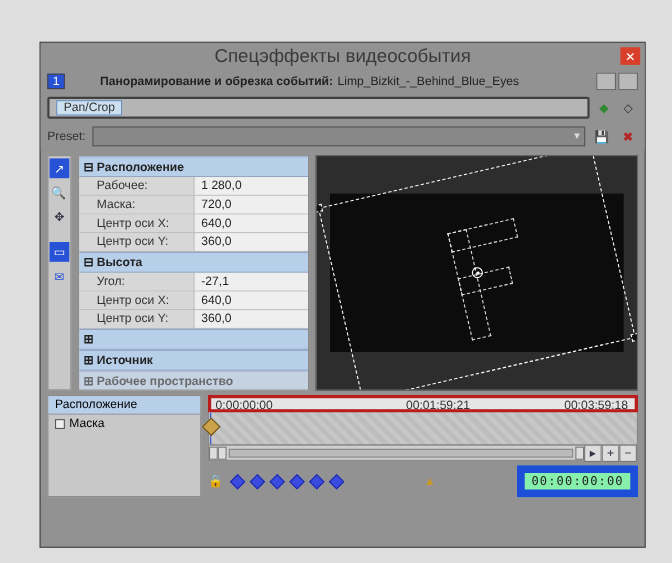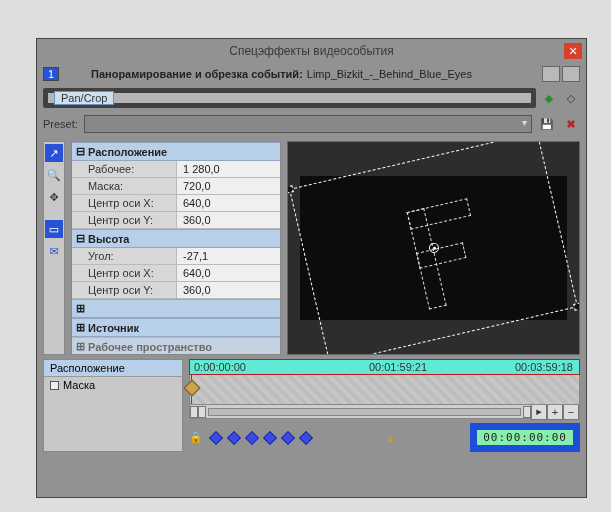--- a/index.html
+++ b/index.html
@@ -3,30 +3,30 @@
 <meta charset="utf-8">
 <style>
   * { box-sizing: border-box; margin: 0; padding: 0; font-family: Tahoma, Arial, sans-serif; font-size: 11px; }
   body { background: #dedede; width: 611px; height: 512px; overflow: hidden; }
   .canvas { width:611px; height:512px; position:relative; background:#dedede; }
   .window {
     position:absolute; left:36px; top:38px; width:551px; height:460px;
     background:#929292; border:1px solid #444;
   }
   .titlebar { height:24px; background:#929292; display:flex; align-items:center; justify-content:center; position:relative; }
-  .titlebar-title { color:#3a3a3a; font-size:12px; }
+  .titlebar-title { color:#3a3a3a; font-size:17px; }
   .close-btn { position:absolute; right:4px; top:4px; width:18px; height:16px; background:#d9402b; color:#fff; display:flex; align-items:center; justify-content:center; cursor:pointer; }
   .header-row { display:flex; align-items:center; gap:4px; padding:3px 6px; background:#929292; }
   .track-chip { width:16px; height:14px; background:#2852d6; border:1px solid #444; display:flex; align-items:center; justify-content:center; color:#fff; font-size:9px; }
   .header-label { color:#222; font-weight:bold;margin-left:28px; }
   .header-file  { color:#222; }
   .hdr-btns { margin-left:auto; display:flex; gap:2px; }
   .hbtn { width:18px; height:16px; background:#b9b9b9; border:1px solid #666; display:flex; align-items:center; justify-content:center; color:#555;}
   .chain-row { display:flex; align-items:center; gap:4px; padding:3px 6px; background:#929292; }
-  .chain-box { flex:1; height:20px; background:#b5b5b5; border:5px solid #404040; border-radius:2px; display:flex; align-items:center; padding:0 6px; }
+  .chain-box { flex:1; height:20px; background:#b5b5b5; border:2px solid #404040; border-radius:2px; display:flex; align-items:center; padding:0 6px; }
   .chain-chip { background:#cce0ef; border:1px solid #6b8fbd; padding:0 6px; height:14px; display:flex; align-items:center; font-size:10px; color:#333; }
   .preset-row { display:flex; align-items:center; gap:6px; padding:4px 6px; background:#929292; }
   .preset-label { color:#333; }
   .preset-combo { flex:1; height:18px; background:#888; border:1px solid #555; position:relative; }
   .preset-combo:after { content:"▾"; position:absolute; right:4px; top:1px; color:#ddd; font-size:10px; }
   .icon-btn { width:18px; height:18px; display:flex; align-items:center; justify-content:center; color:#333; cursor:pointer; }
   .del-x { color:#b52828; font-weight:bold; font-size:14px; }
 
   .content { display:flex; gap:6px; padding:4px 6px 0 6px; height:218px; }
   .toolcol { width:22px; display:flex; flex-direction:column; gap:4px; align-items:center; padding-top:2px; background:#c8c8c8; border:1px solid #888; }
@@ -50,21 +50,21 @@
   .letterF { position:absolute; left:44%; top:26%; width:70px; height:100px; transform:rotate(-13deg); }
   .letterF div{position:absolute;border:1px dashed #ddd;}
 
   .timeline-area { padding:4px 6px 6px 6px; }
   .tl-top { display:flex; gap:6px; }
   .track-labels { width:140px; background:#c8c8c8; border:1px solid #888; }
   .track-labels .sel { background:#b8cfea; padding:2px 6px; border-bottom:1px solid #999;}
   .track-labels .row2 { padding:2px 6px; display:flex; align-items:center; gap:4px; }
   .track-labels .cb { width:9px;height:9px;border:1px solid #555;background:#eee;display:inline-block;}
   .tl-right { flex:1; display:flex; flex-direction:column; }
-  .ruler { height:16px; background:#5eead4; border:1px solid #b91c1c; position:relative; font-size:10px; color:#333;}
+  .ruler { height:16px; background:#e5e5e5; border:3px solid #b91c1c; position:relative; font-size:10px; color:#333;}
   .ruler span{ position:absolute; top:1px; }
   .track-lane { height:30px; border:1px solid #888; border-top:none; background:repeating-linear-gradient(45deg,#bdbdbd,#bdbdbd 4px,#c7c7c7 4px,#c7c7c7 8px); position:relative;}
   .keyframe{position:absolute; top:7px; width:12px;height:12px;background:#cca24a;border:1px solid #6b5620; transform:rotate(45deg);}
   .cursor-line{position:absolute;left:1px;top:0;bottom:0;width:0;border-left:1px solid #2d4bd4;}
   .scroll-row{ height:14px; background:#cfcfcf; border:1px solid #888; border-top:none; display:flex; align-items:center; }
   .scroll-row .nub{ width:8px;height:12px;border:1px solid #777;background:#ddd; }
   .scroll-row .track{ flex:1;height:8px;background:#bbb;border:1px solid #888;margin:0 2px;}
   .cbtn { width:16px;height:16px;border:1px solid #777;background:#ddd; display:flex;align-items:center;justify-content:center; color:#334; font-size:10px;}
   .marker-row{ display:flex; align-items:center; gap:8px; padding:4px 0 0 0; }
   .mk { width:10px;height:10px; transform:rotate(45deg); background:#3b4bdf; border:1px solid #1d2aa8;}

